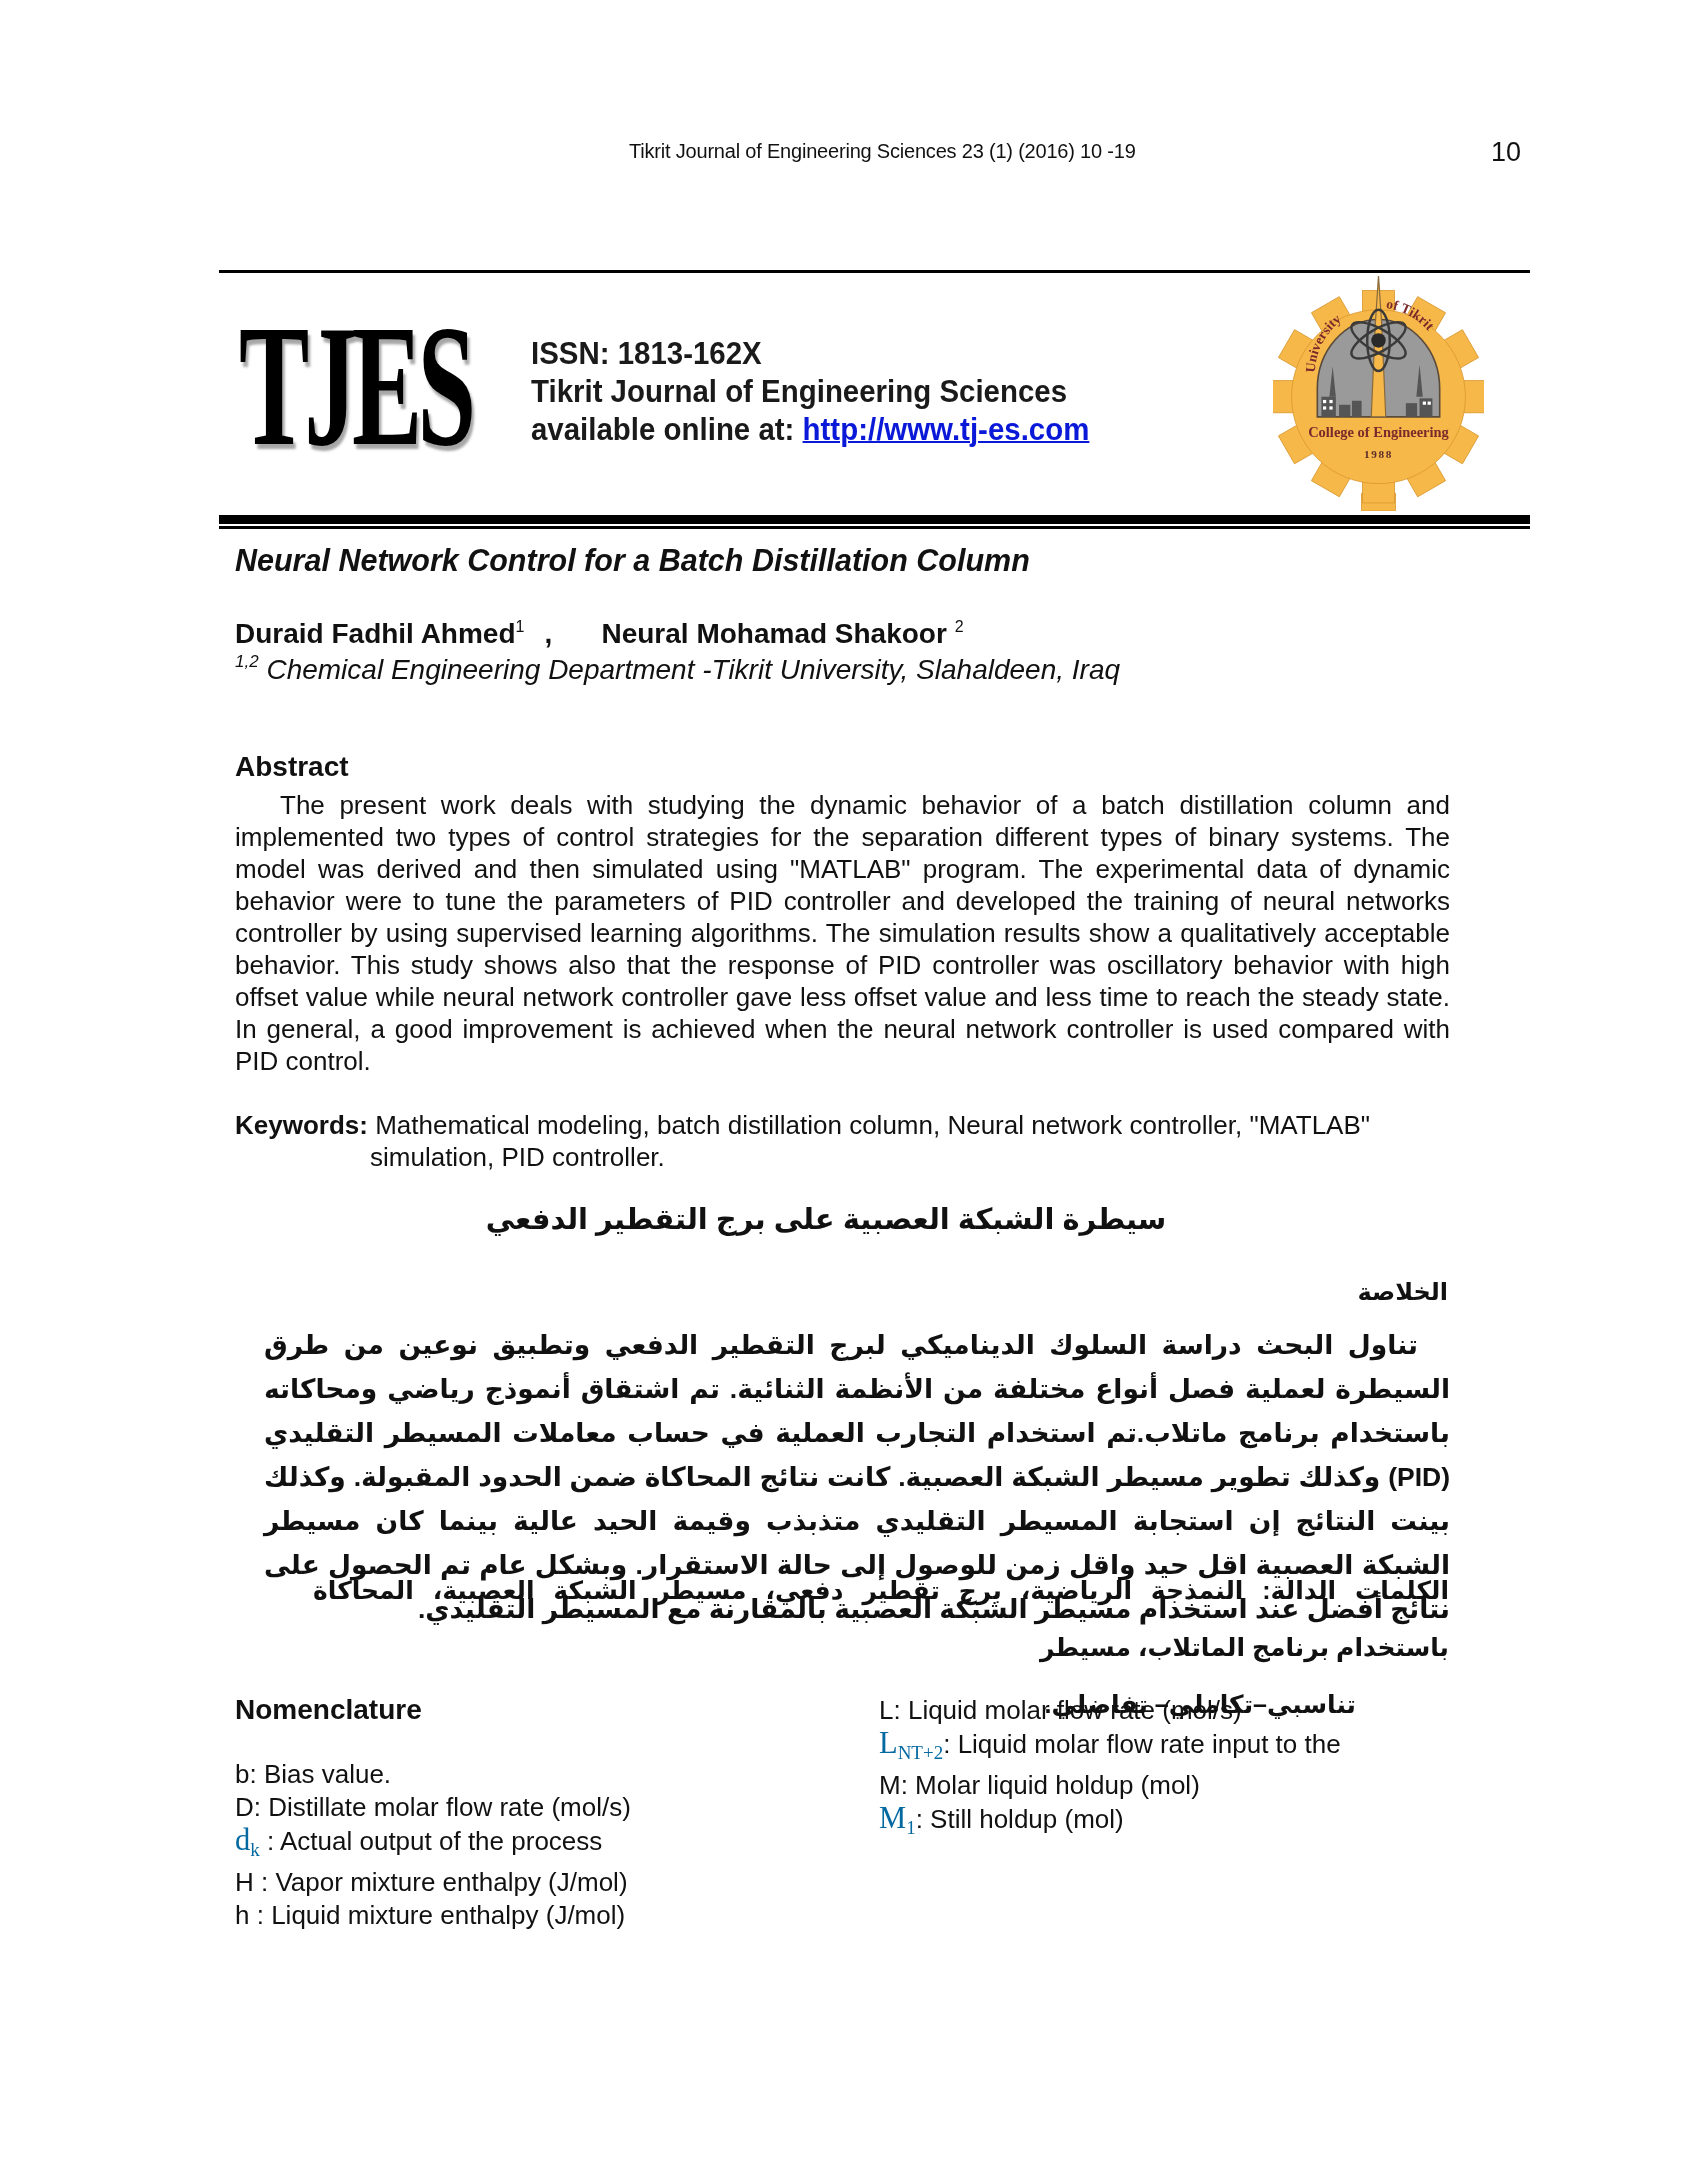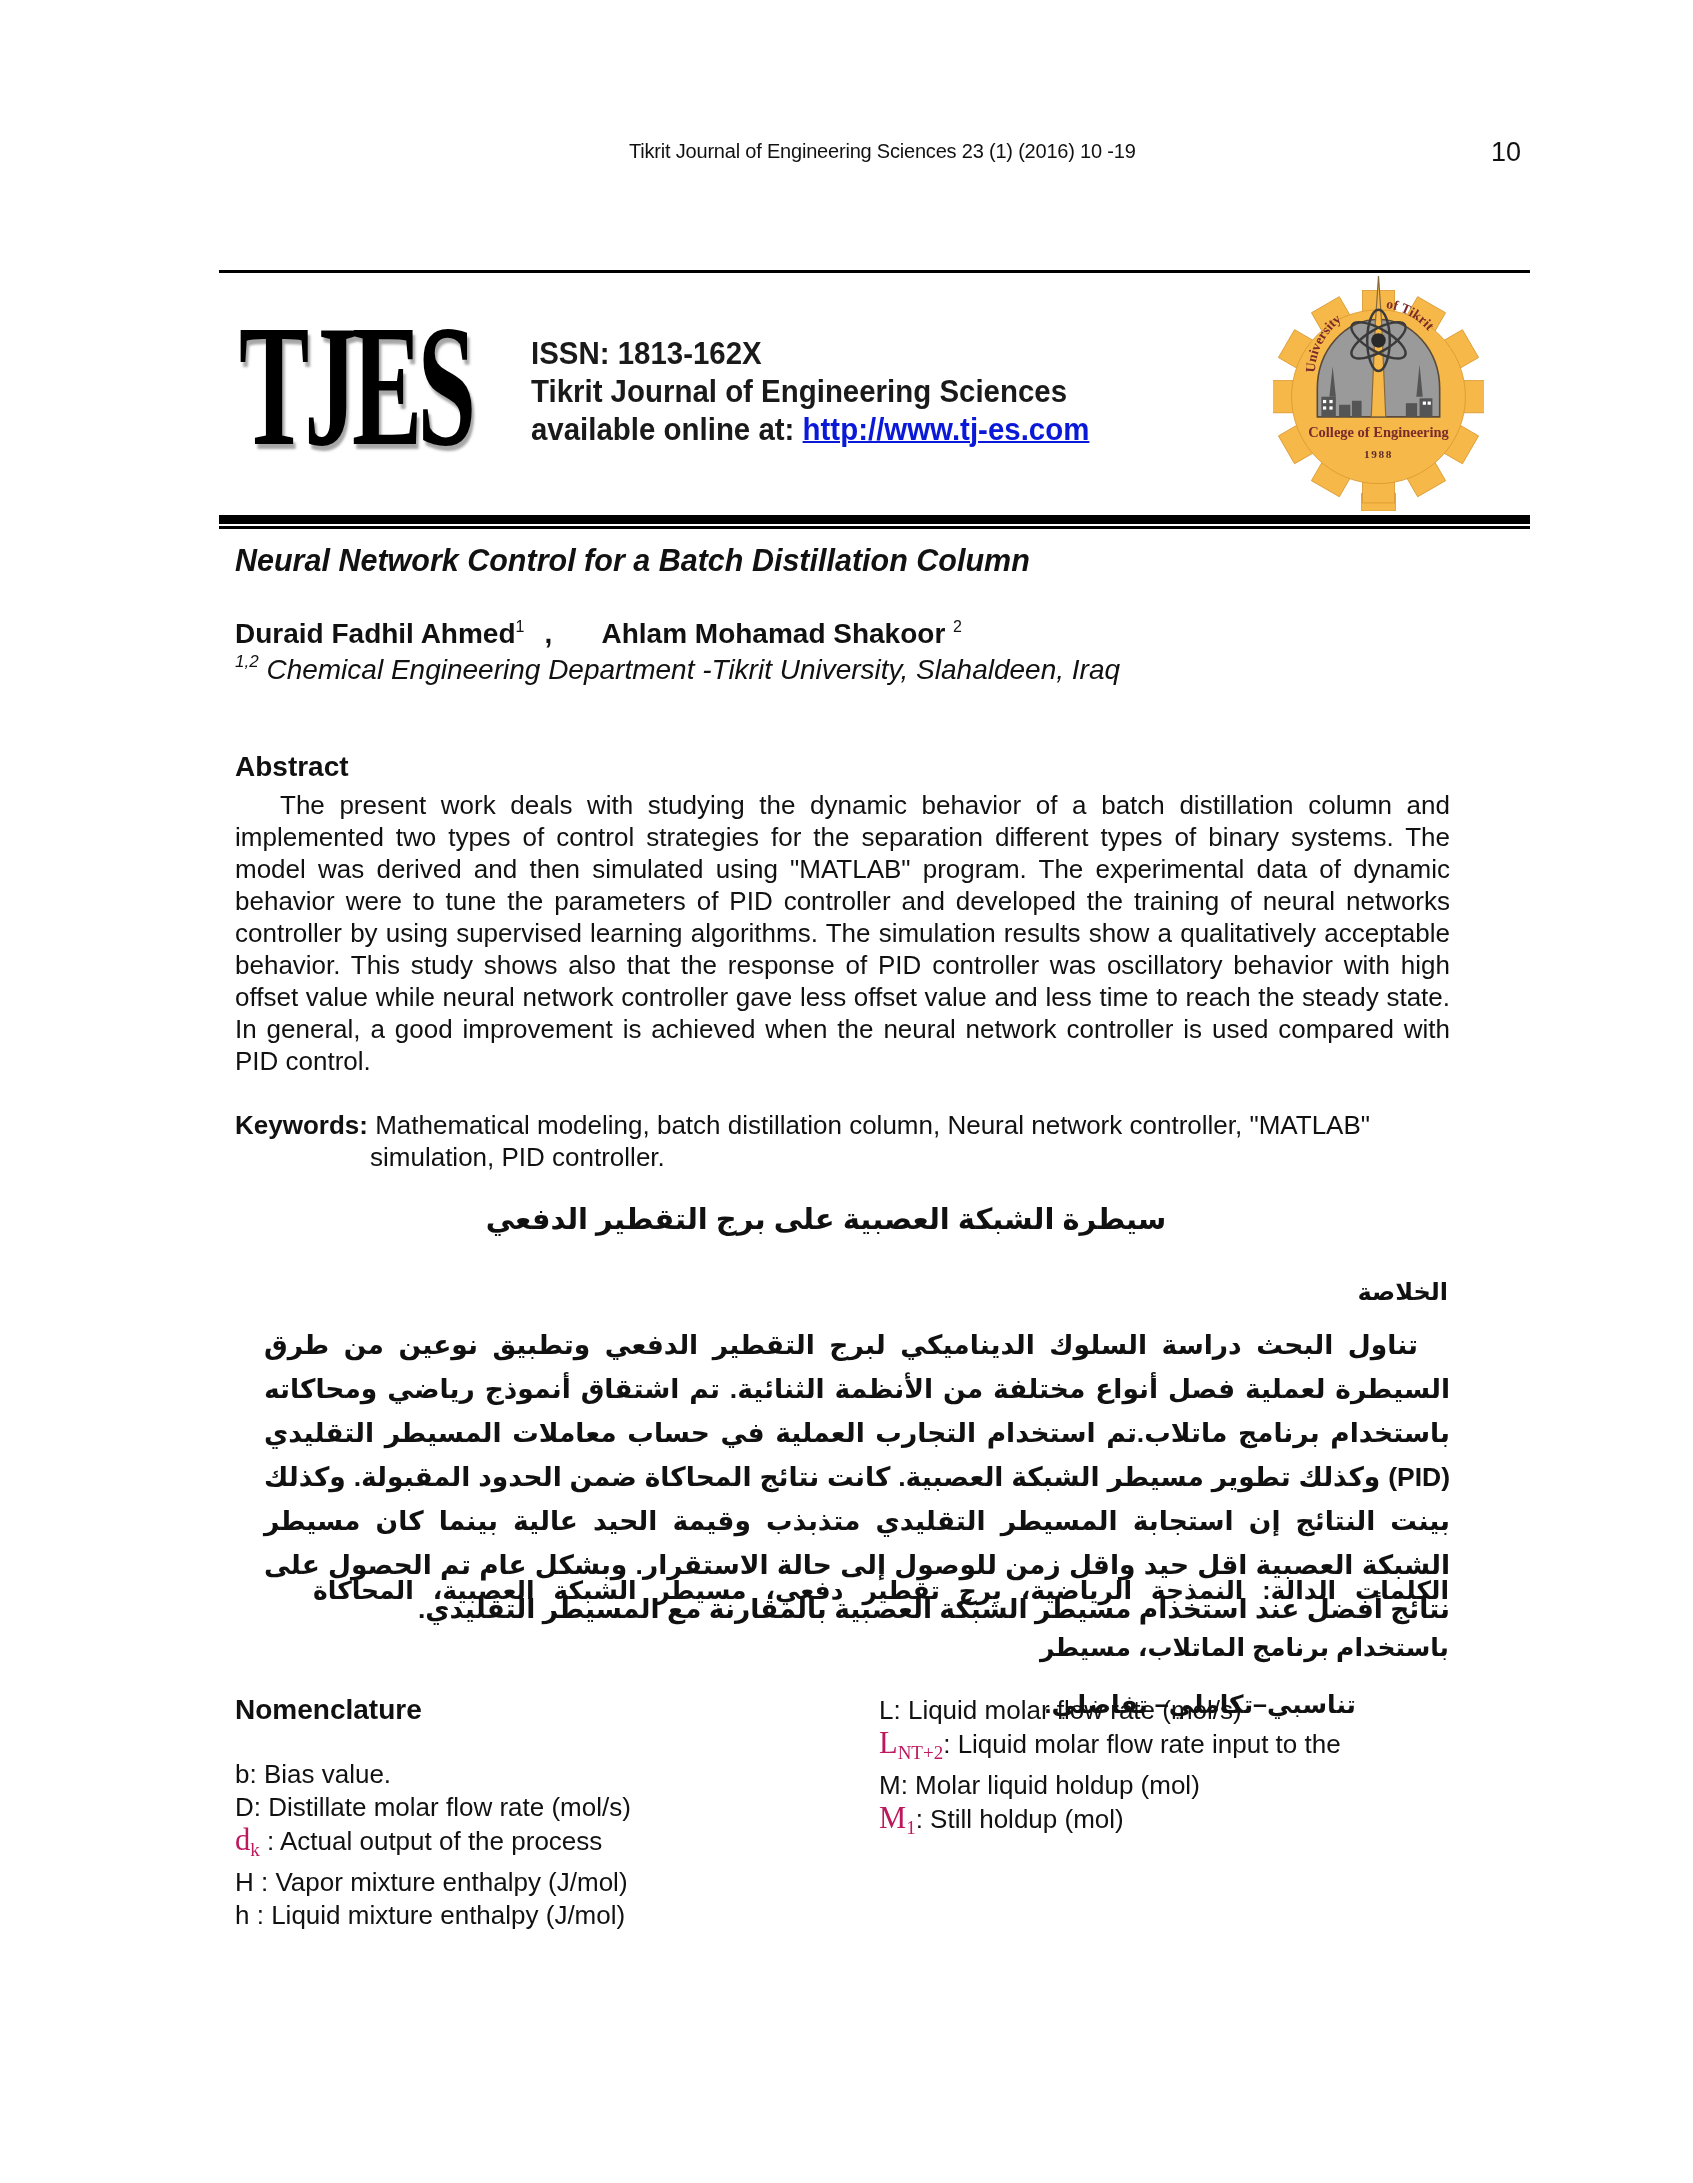--- a/index.html
+++ b/index.html
@@ -54,21 +54,21 @@
   .ar-kw { position: absolute; left: 313px; top: 1562px; width: 1136px; font-size: 25px; line-height: 57px;
     direction: rtl; text-align: justify; font-weight: bold; }
   .ar-kw .ar-kw-label { font-weight: bold; }
   .ar-kw .ar-kw-line2 { display: block; padding-right: 93px; text-align: right; }
 
   .h-nomen { left: 235px; top: 1694px; font-size: 28px; font-weight: bold; }
   .nomen-col { position: absolute; font-size: 26px; line-height: 33px; }
   .nomen-left { left: 235px; top: 1758px; }
   .nomen-right { left: 879px; top: 1694px; }
   .nomen-item { white-space: nowrap; }
-  .sym { font-family: "Liberation Serif", "DejaVu Serif", serif; font-size: 30.5px; color: #be185d; }
+  .sym { font-family: "Liberation Serif", "DejaVu Serif", serif; font-size: 30.5px; color: #0369a1; }
   .sym sub { font-size: 19px; vertical-align: -6.4px; }
   .nomen-item .cont { display: block; padding-left: 48px; }
 </style>
 </head>
 <body>
 
 <div class="abs run-header">Tikrit Journal of Engineering Sciences 23 (1) (2016) 10 -19</div>
 <div class="abs page-num">10</div>
 <div class="rule rule-top"></div>
 
@@ -141,21 +141,21 @@
     <text x="131" y="226" text-anchor="middle" font-family="Liberation Serif, serif" font-weight="bold" font-size="14" fill="#5a2a2a" letter-spacing="2">1988</text>
   </svg>
 </div>
 
 <div class="rule rule-thick"></div>
 <div class="rule rule-thin"></div>
 
 <div class="abs title">Neural Network Control for a Batch Distillation Column</div>
 
 <div class="abs authors">
-  <span>Duraid Fadhil Ahmed</span><sup>1</sup><span class="sep">,</span><span class="gap"></span><span>Ahlam Mohamad Shakoor</span>&nbsp;<sup>2</sup>
+  <span>Duraid Fadhil Ahmed</span><sup>1</sup><span class="sep">,</span><span class="gap"></span><span>Neural Mohamad Shakoor</span>&nbsp;<sup>2</sup>
 </div>
 
 <div class="abs affil">
   <sup>1,2</sup> <span>Chemical Engineering Department -Tikrit University, Slahaldeen, Iraq</span>
 </div>
 
 <div class="abs h-abstract">Abstract</div>
 <div class="abstract-body">The present work deals with studying the dynamic behavior of a batch distillation column and implemented two types of control strategies for the separation different types of binary systems. The model was derived and then simulated using "MATLAB" program. The experimental data of dynamic behavior were to tune the parameters of PID controller and developed the training of neural networks controller by using supervised learning algorithms. The simulation results show a qualitatively acceptable behavior. This study shows also that the response of PID controller was oscillatory behavior with high offset value while neural network controller gave less offset value and less time to reach the steady state. In general, a good improvement is achieved when the neural network controller is used compared with PID control.</div>
 
 <div class="keywords">

